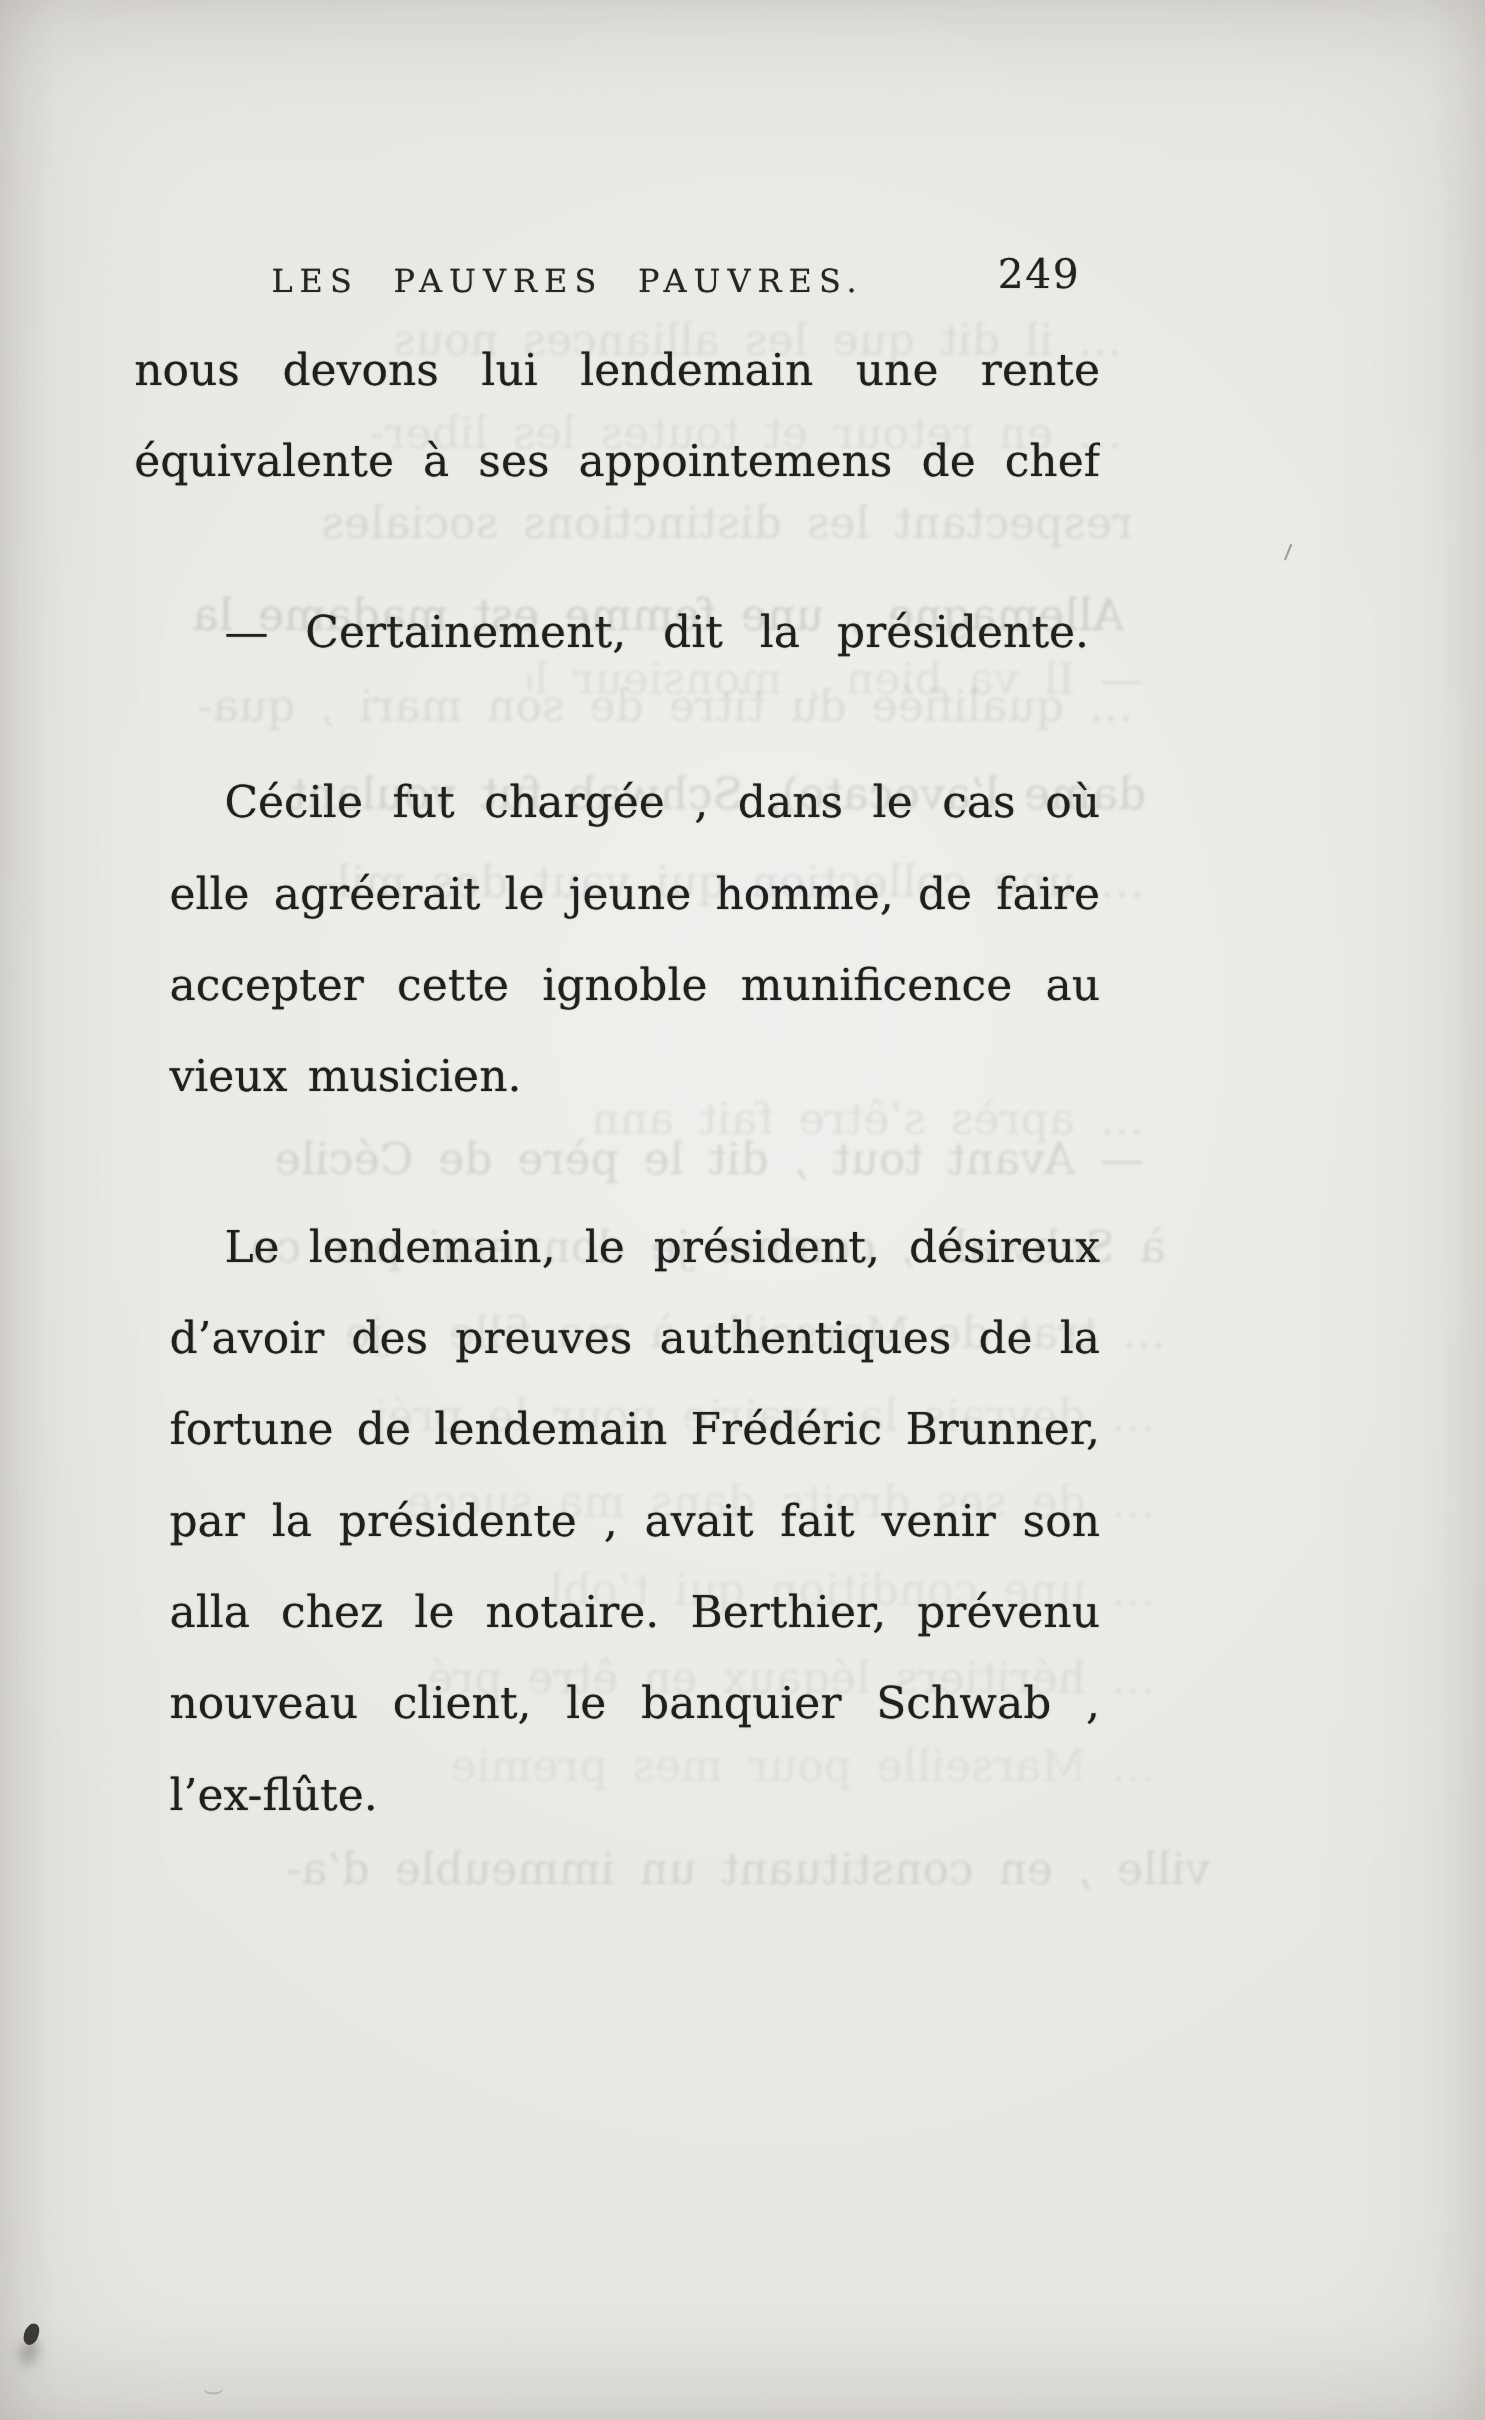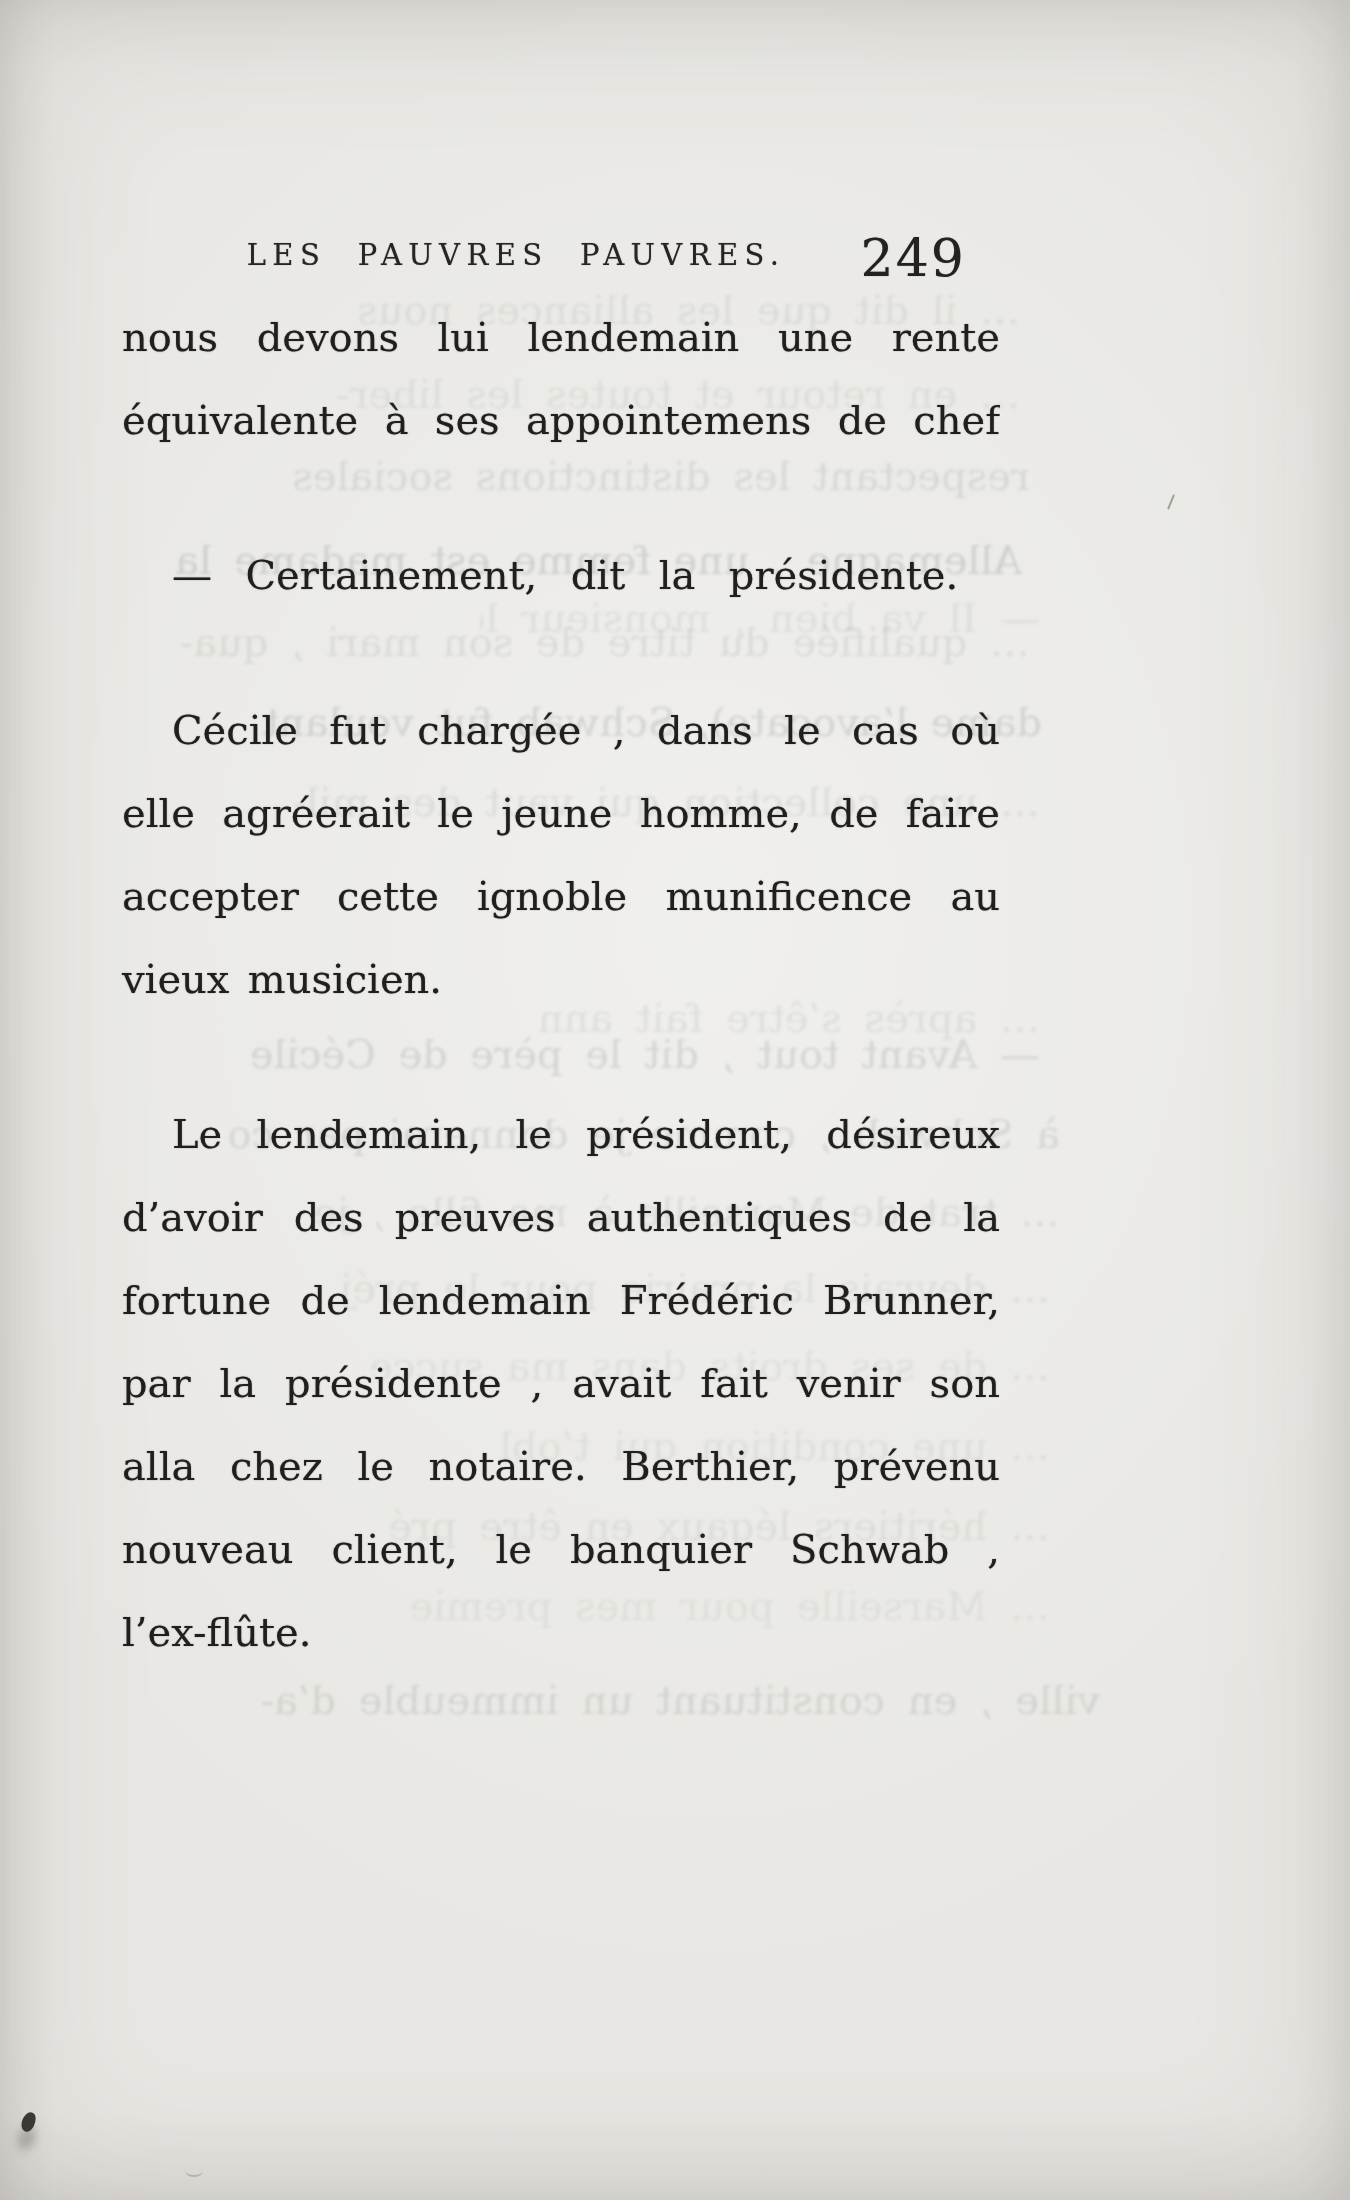--- a/index.html
+++ b/index.html
@@ -38,35 +38,35 @@
     text-align: center;
     font-size: 29px;
     letter-spacing: 0.22em;
     word-spacing: 0.55em;
     color: #262523;
     text-shadow: 0 0 1px rgba(30,30,28,0.5);
     white-space: nowrap;
   }
   .folio {
     position: absolute;
-    right: 34px; top: 0;
-    font-size: 52px;
+    right: 18px; top: 0;
+    font-size: 37px;
     letter-spacing: 0.04em;
     color: #232220;
     text-shadow: 0 0 1px rgba(30,30,28,0.5);
   }
 
   
   .text-block {
     position: absolute;
     left: 122px; top: 296px;
     width: 878px;
   }
   .para { margin: 0; }
-  .para + .para { margin-top: 72px; }
+  .para + .para { margin-top: 72px; margin-left: 32px; }
   .line {
     display: block;
     height: 83px;
     line-height: 83px;
     font-size: 40px;
     white-space: nowrap;
     word-spacing: 0.14em;
     color: #201f1d;
     text-shadow: 0 0 1.2px rgba(25,25,22,0.55);
   }

